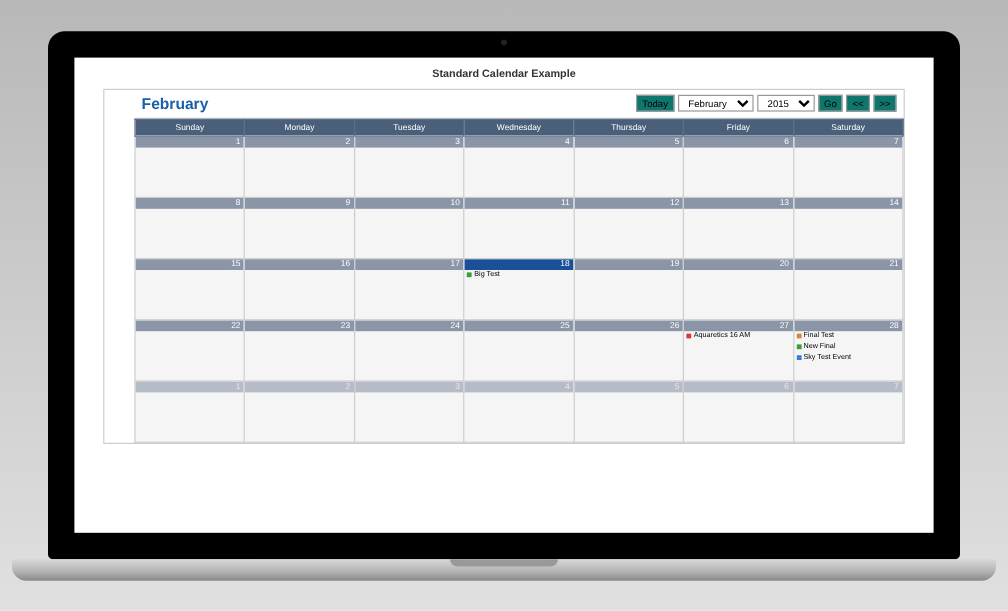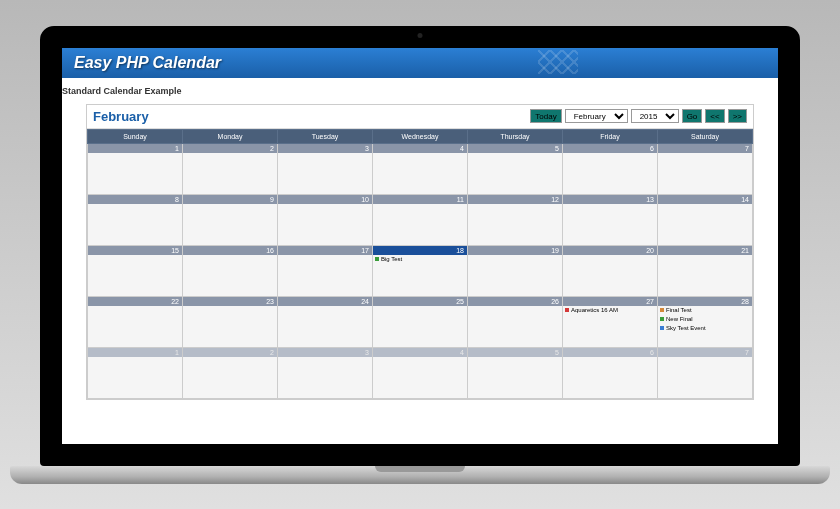--- a/index.html
+++ b/index.html
@@ -73,29 +73,30 @@
       right: 200px;
       top: 2px;
       width: 40px;
       height: 24px;
       background:
         linear-gradient(45deg, transparent 45%, rgba(255,255,255,0.15) 45%, rgba(255,255,255,0.15) 55%, transparent 55%),
         linear-gradient(-45deg, transparent 45%, rgba(255,255,255,0.15) 45%, rgba(255,255,255,0.15) 55%, transparent 55%);
       background-size: 12px 12px;
     }
     .example-title {
-      text-align: left;
+      text-align: center;
       font-size: 9px;
       font-weight: bold;
       padding: 8px 0 4px;
       color: #333;
     }
     .calendar-container {
       margin: 4px 24px;
       border: 1px solid #ccc;
+      padding-left: 25px;
     }
     .calendar-top {
       display: flex;
       justify-content: space-between;
       align-items: center;
       padding: 4px 6px;
       border-bottom: 1px solid #ddd;
     }
     .month-name {
       color: #1a5fa8;
@@ -172,24 +173,20 @@
     .dot-blue { background: #3a7dd4; }
   </style>
 </head>
 <body>
 
 <div class="laptop">
   <div class="laptop-screen">
     <div class="laptop-camera"></div>
     <div class="screen-content">
 
-      <div class="header-bar">
-        <span>Easy PHP Calendar</span>
-        <div class="header-pattern"></div>
-      </div>
 
       <div class="example-title">Standard Calendar Example</div>
 
       <div class="calendar-container">
         <div class="calendar-top">
           <div class="month-name">February</div>
           <div class="controls">
             <button>Today</button>
             <select>
               <option>February</option>

